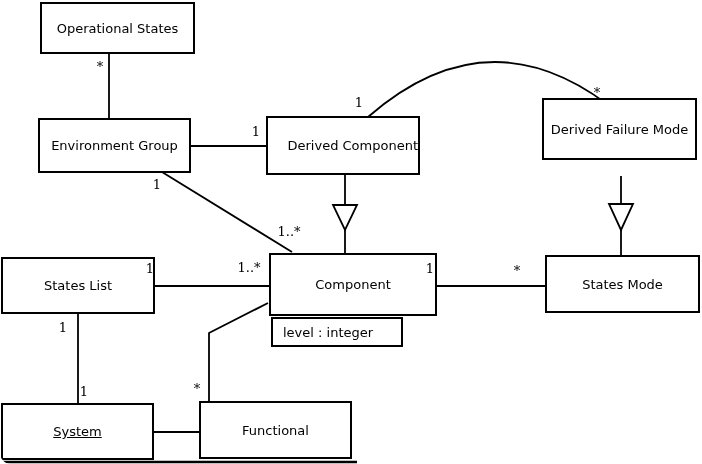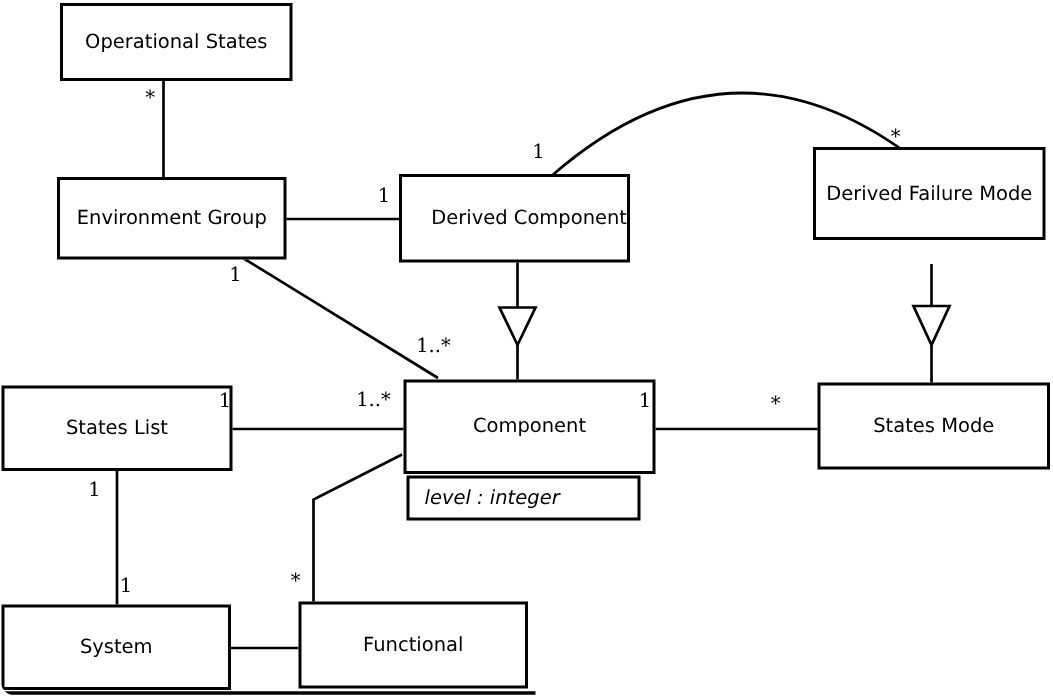--- a/index.html
+++ b/index.html
@@ -81,27 +81,27 @@
       </div>
       <div class="node" style="left: 542px; top: 98px; width: 155px; height: 62px;">
         <span>Derived Failure Mode</span>
       </div>
       <div class="node" style="left: 1px; top: 257px; width: 154px; height: 57px;">
         <span>States List</span>
       </div>
       <div class="node" style="left: 269px; top: 253px; width: 168px; height: 63px;">
         <span>Component</span>
       </div>
-      <div class="attr-box" style="left: 271px; top: 317px; width: 156px; height: 30px; font-style: italic;">
+      <div class="attr-box" style="left: 271px; top: 317px; width: 132px; height: 30px;">
         <span>level : integer</span>
       </div>
       <div class="node" style="left: 545px; top: 255px; width: 155px; height: 58px;">
         <span>States Mode</span>
       </div>
-      <div class="node" style="left: 1px; top: 403px; width: 153px; height: 57px;">
+      <div class="node" style="left: 1px; top: 403px; width: 153px; height: 57px; text-decoration: underline;">
         <span>System</span>
       </div>
       <div class="node" style="left: 199px; top: 401px; width: 153px; height: 58px;">
         <span>Functional</span>
       </div>
     </div>
   <div id="labels">
       <div class="edge-label" style="left: 100px; top: 66px;">*</div>
       <div class="edge-label" style="left: 256px; top: 131px;">1</div>
       <div class="edge-label" style="left: 157px; top: 184px;">1</div>

